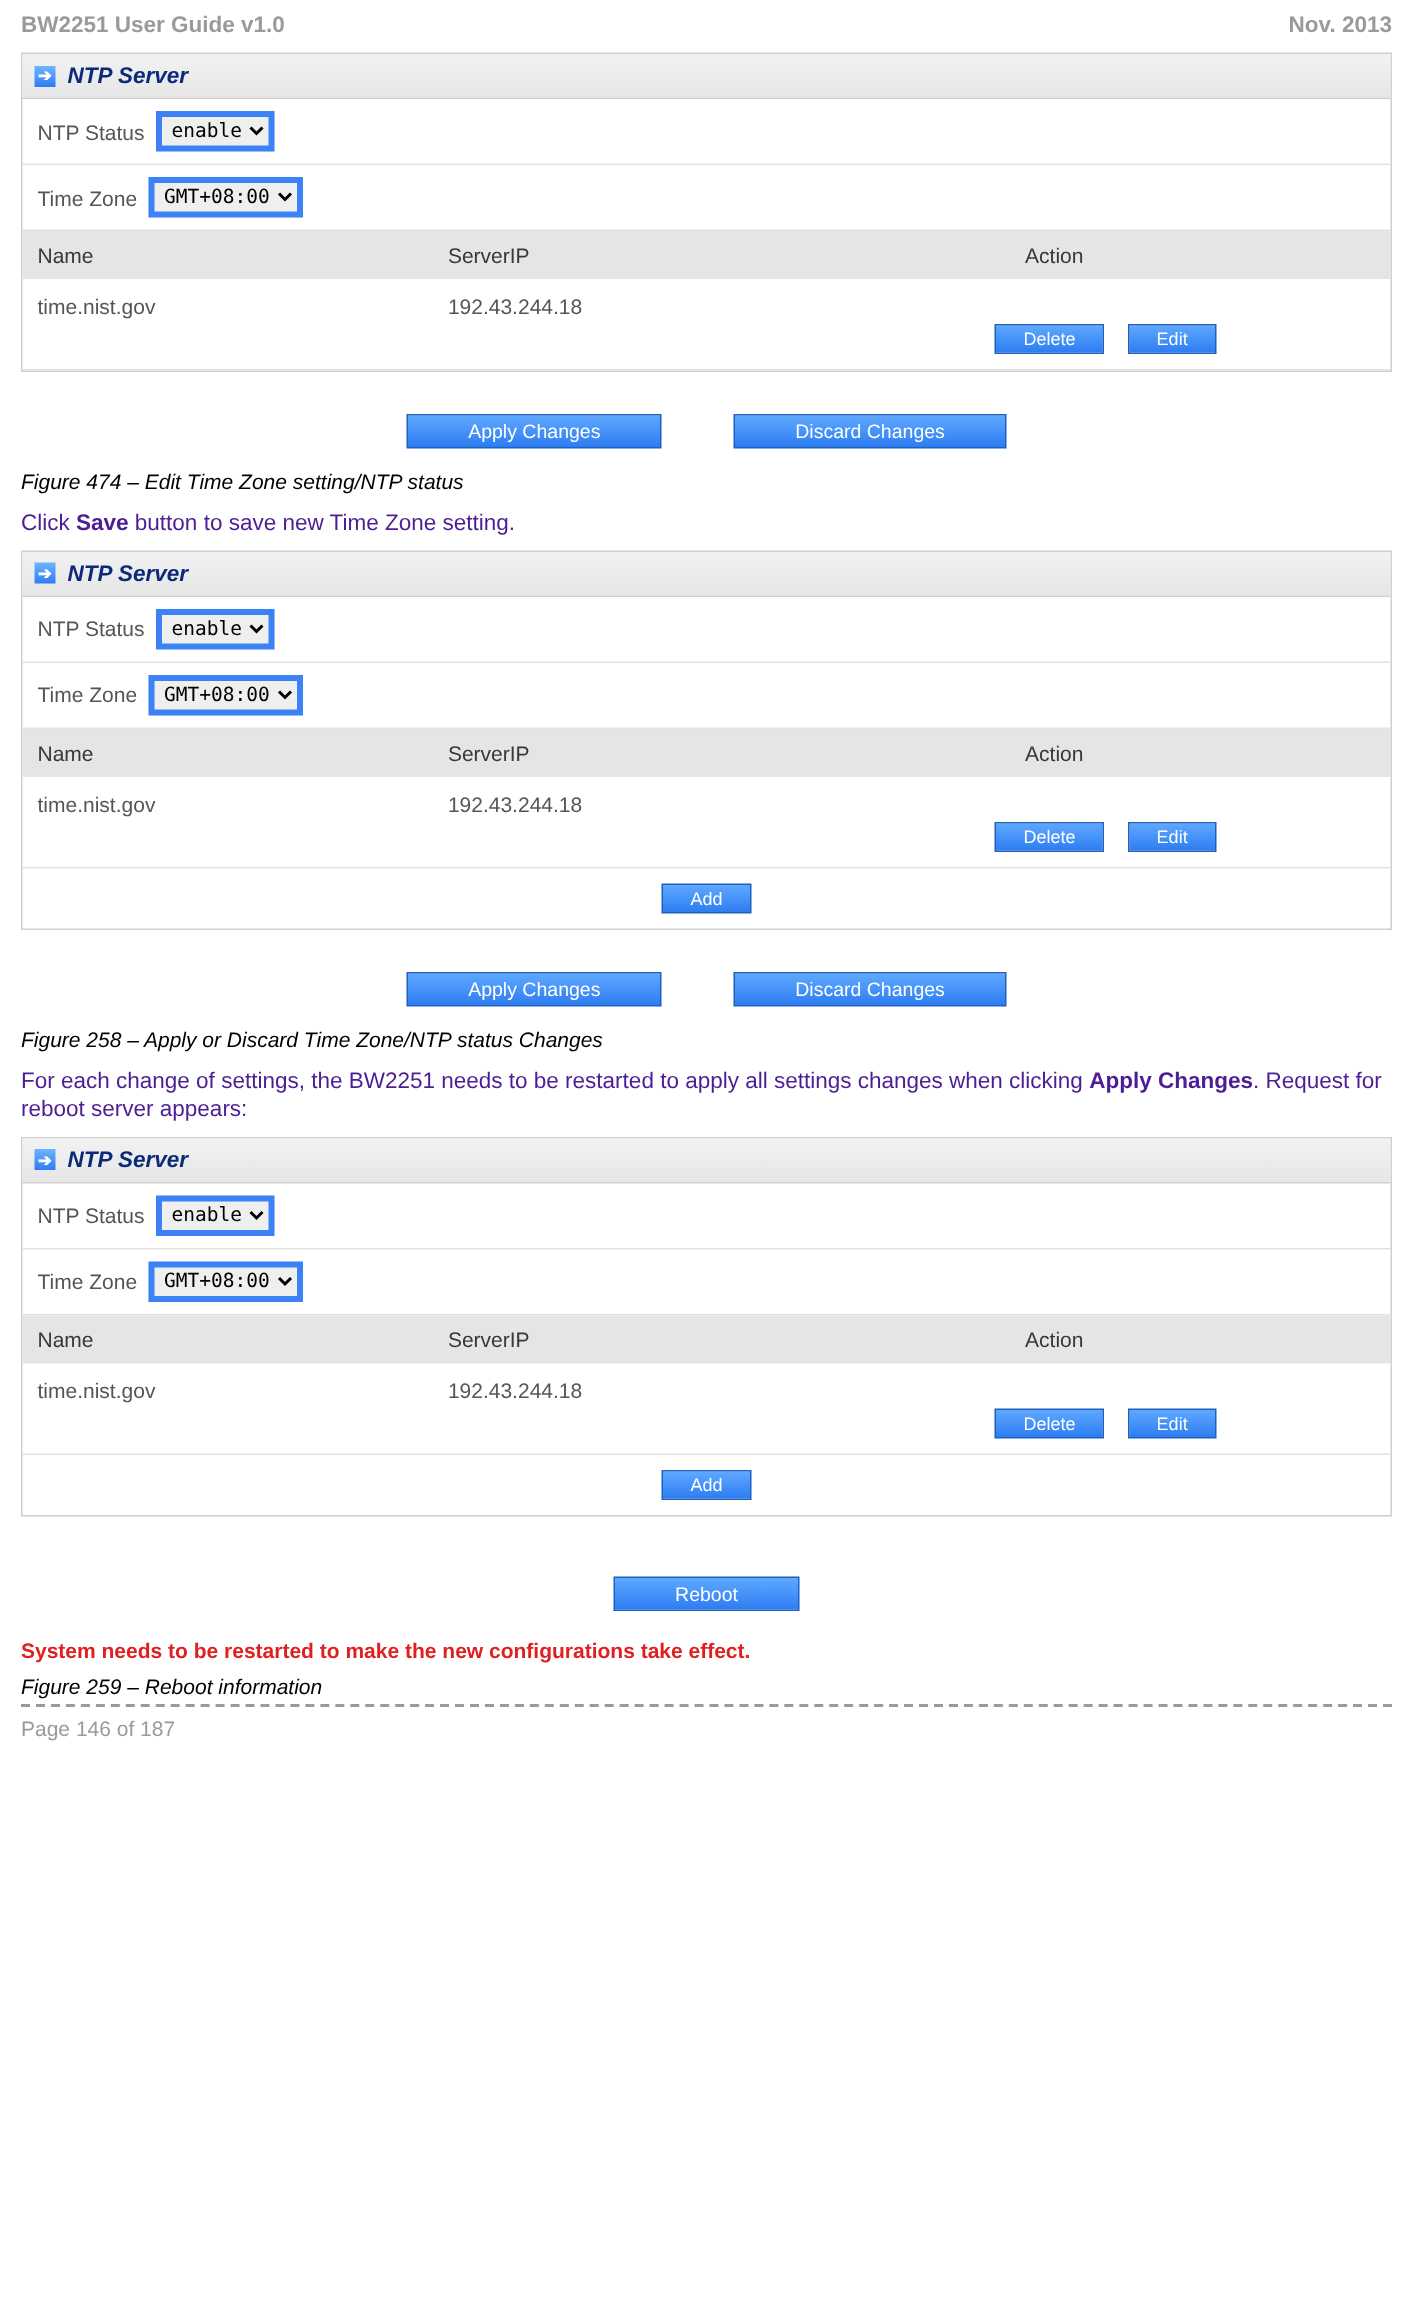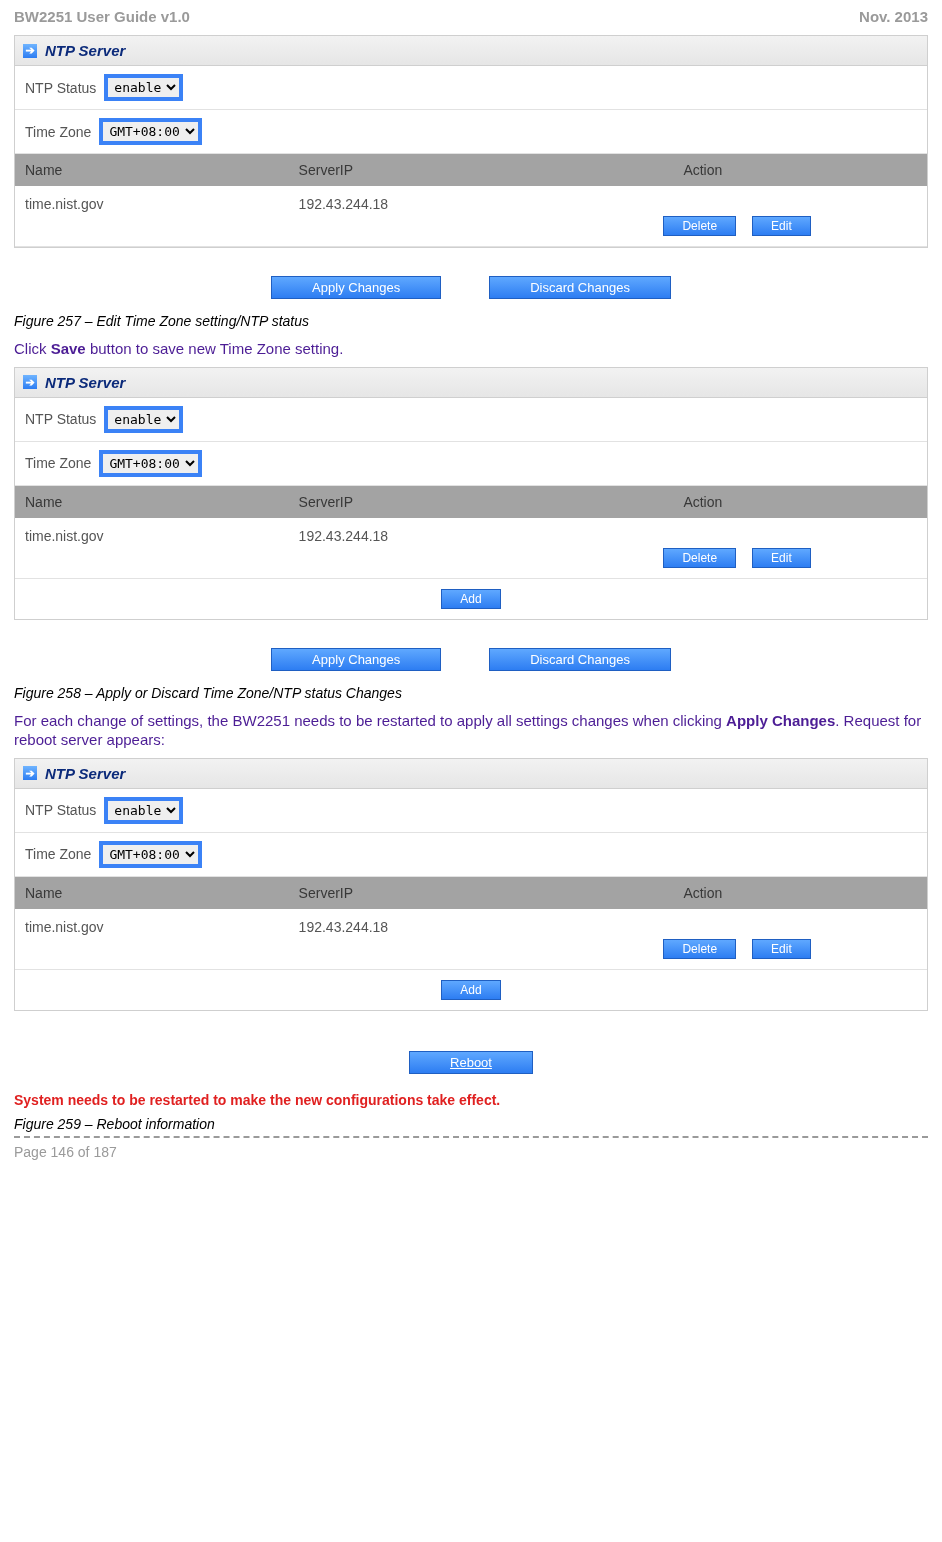--- a/index.html
+++ b/index.html
@@ -50,21 +50,21 @@
   .panel-row:last-child { border-bottom: none; }
   .panel-row label { color:#555; }
   .sel {
     font-family: monospace;
     font-size: 13px;
     padding: 1px 2px;
     border: 4px solid #3b82f6;
   }
   .tbl-head {
     display: flex;
-    background: #a3a3a3;
+    background: #e5e5e5;
     color: #383838;
   }
   .tbl-head > div { padding: 8px 10px; }
   .tbl-row { display: flex; border-bottom:1px solid #e2e2e2;}
   .tbl-row > div { padding: 10px 10px; color:#555;}
   .col1 { width: 30%; }
   .col2 { width: 40%; }
   .col3 { width: 30%; }
   .btn {
     display: inline-block;
@@ -140,21 +140,21 @@
       <span class="btn">Edit</span>
     </div>
   </div>
 </div>
 
 <div class="center-bar">
   <span class="btn btn-wide">Apply Changes</span>
   <span class="btn btn-wide">Discard Changes</span>
 </div>
 
-<div class="caption">Figure 257 – Edit Time Zone setting/NTP status</div>
+<div class="caption">Figure 474 – Edit Time Zone setting/NTP status</div>
 
 <p class="body-text">
   <span>Click </span><b>Save</b><span> button to save new Time Zone setting.</span>
 </p>
 
 <div class="panel">
   <div class="panel-title">
     <span class="arrow-icon">➔</span>
     <span class="txt">NTP Server</span>
   </div>
@@ -228,21 +228,21 @@
       <span class="btn">Delete</span>
       <span class="btn">Edit</span>
     </div>
   </div>
   <div class="center-cell">
     <span class="btn">Add</span>
   </div>
 </div>
 
 <div class="reboot-wrap">
-  <span class="btn btn-wide" style="min-width:120px;text-decoration:underline;">Reboot</span>
+  <span class="btn btn-wide" style="min-width:120px;">Reboot</span>
 </div>
 
 <div class="reboot-msg">System needs to be restarted to make the new configurations take effect.</div>
 
 <div class="caption" style="margin-bottom:2px;">Figure 259 – Reboot information</div>
 
 <div class="footer-dash">
   <span>Page 146 of 187</span>
 </div>
 

